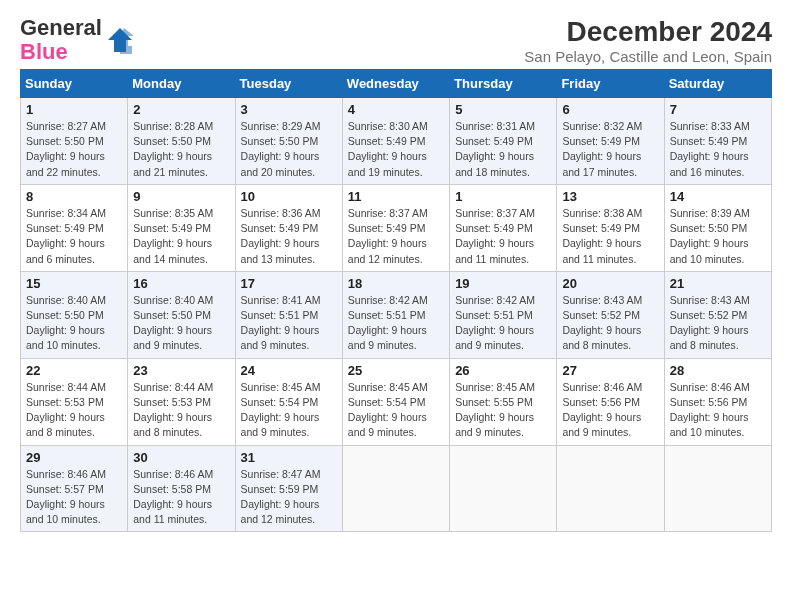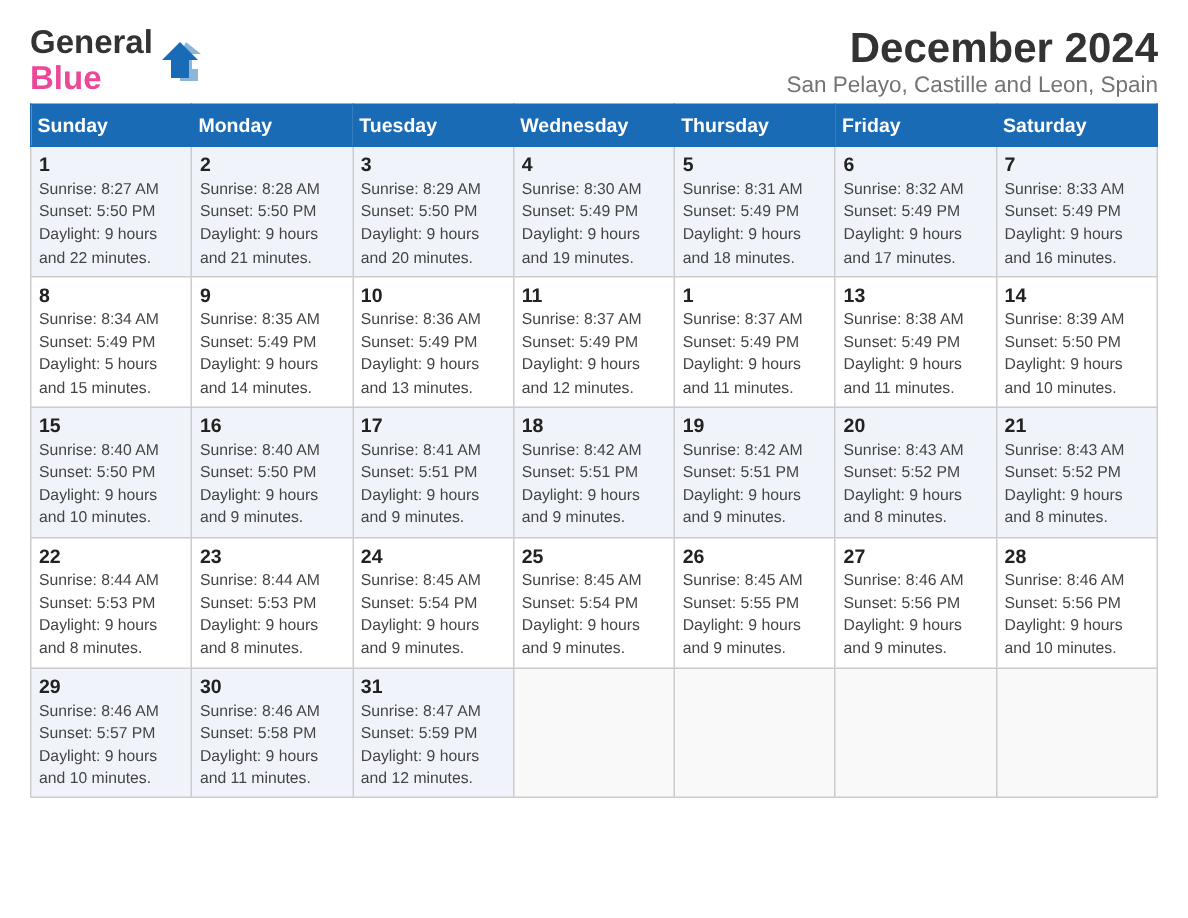--- a/index.html
+++ b/index.html
@@ -173,21 +173,21 @@
           <span>Daylight: 9 hours and 16 minutes.</span>
         </div>
         </td>
       </tr>
       <tr>
         <td>
           <span class="day-num">8</span>
         <div class="day-detail">
           <span>Sunrise: 8:34 AM</span><br>
           <span>Sunset: 5:49 PM</span><br>
-          <span>Daylight: 5 hours and 15 minutes.</span>
+          <span>Daylight: 9 hours and 6 minutes.</span>
         </div>
         </td>
         <td>
           <span class="day-num">9</span>
         <div class="day-detail">
           <span>Sunrise: 8:35 AM</span><br>
           <span>Sunset: 5:49 PM</span><br>
           <span>Daylight: 9 hours and 14 minutes.</span>
         </div>
         </td>

